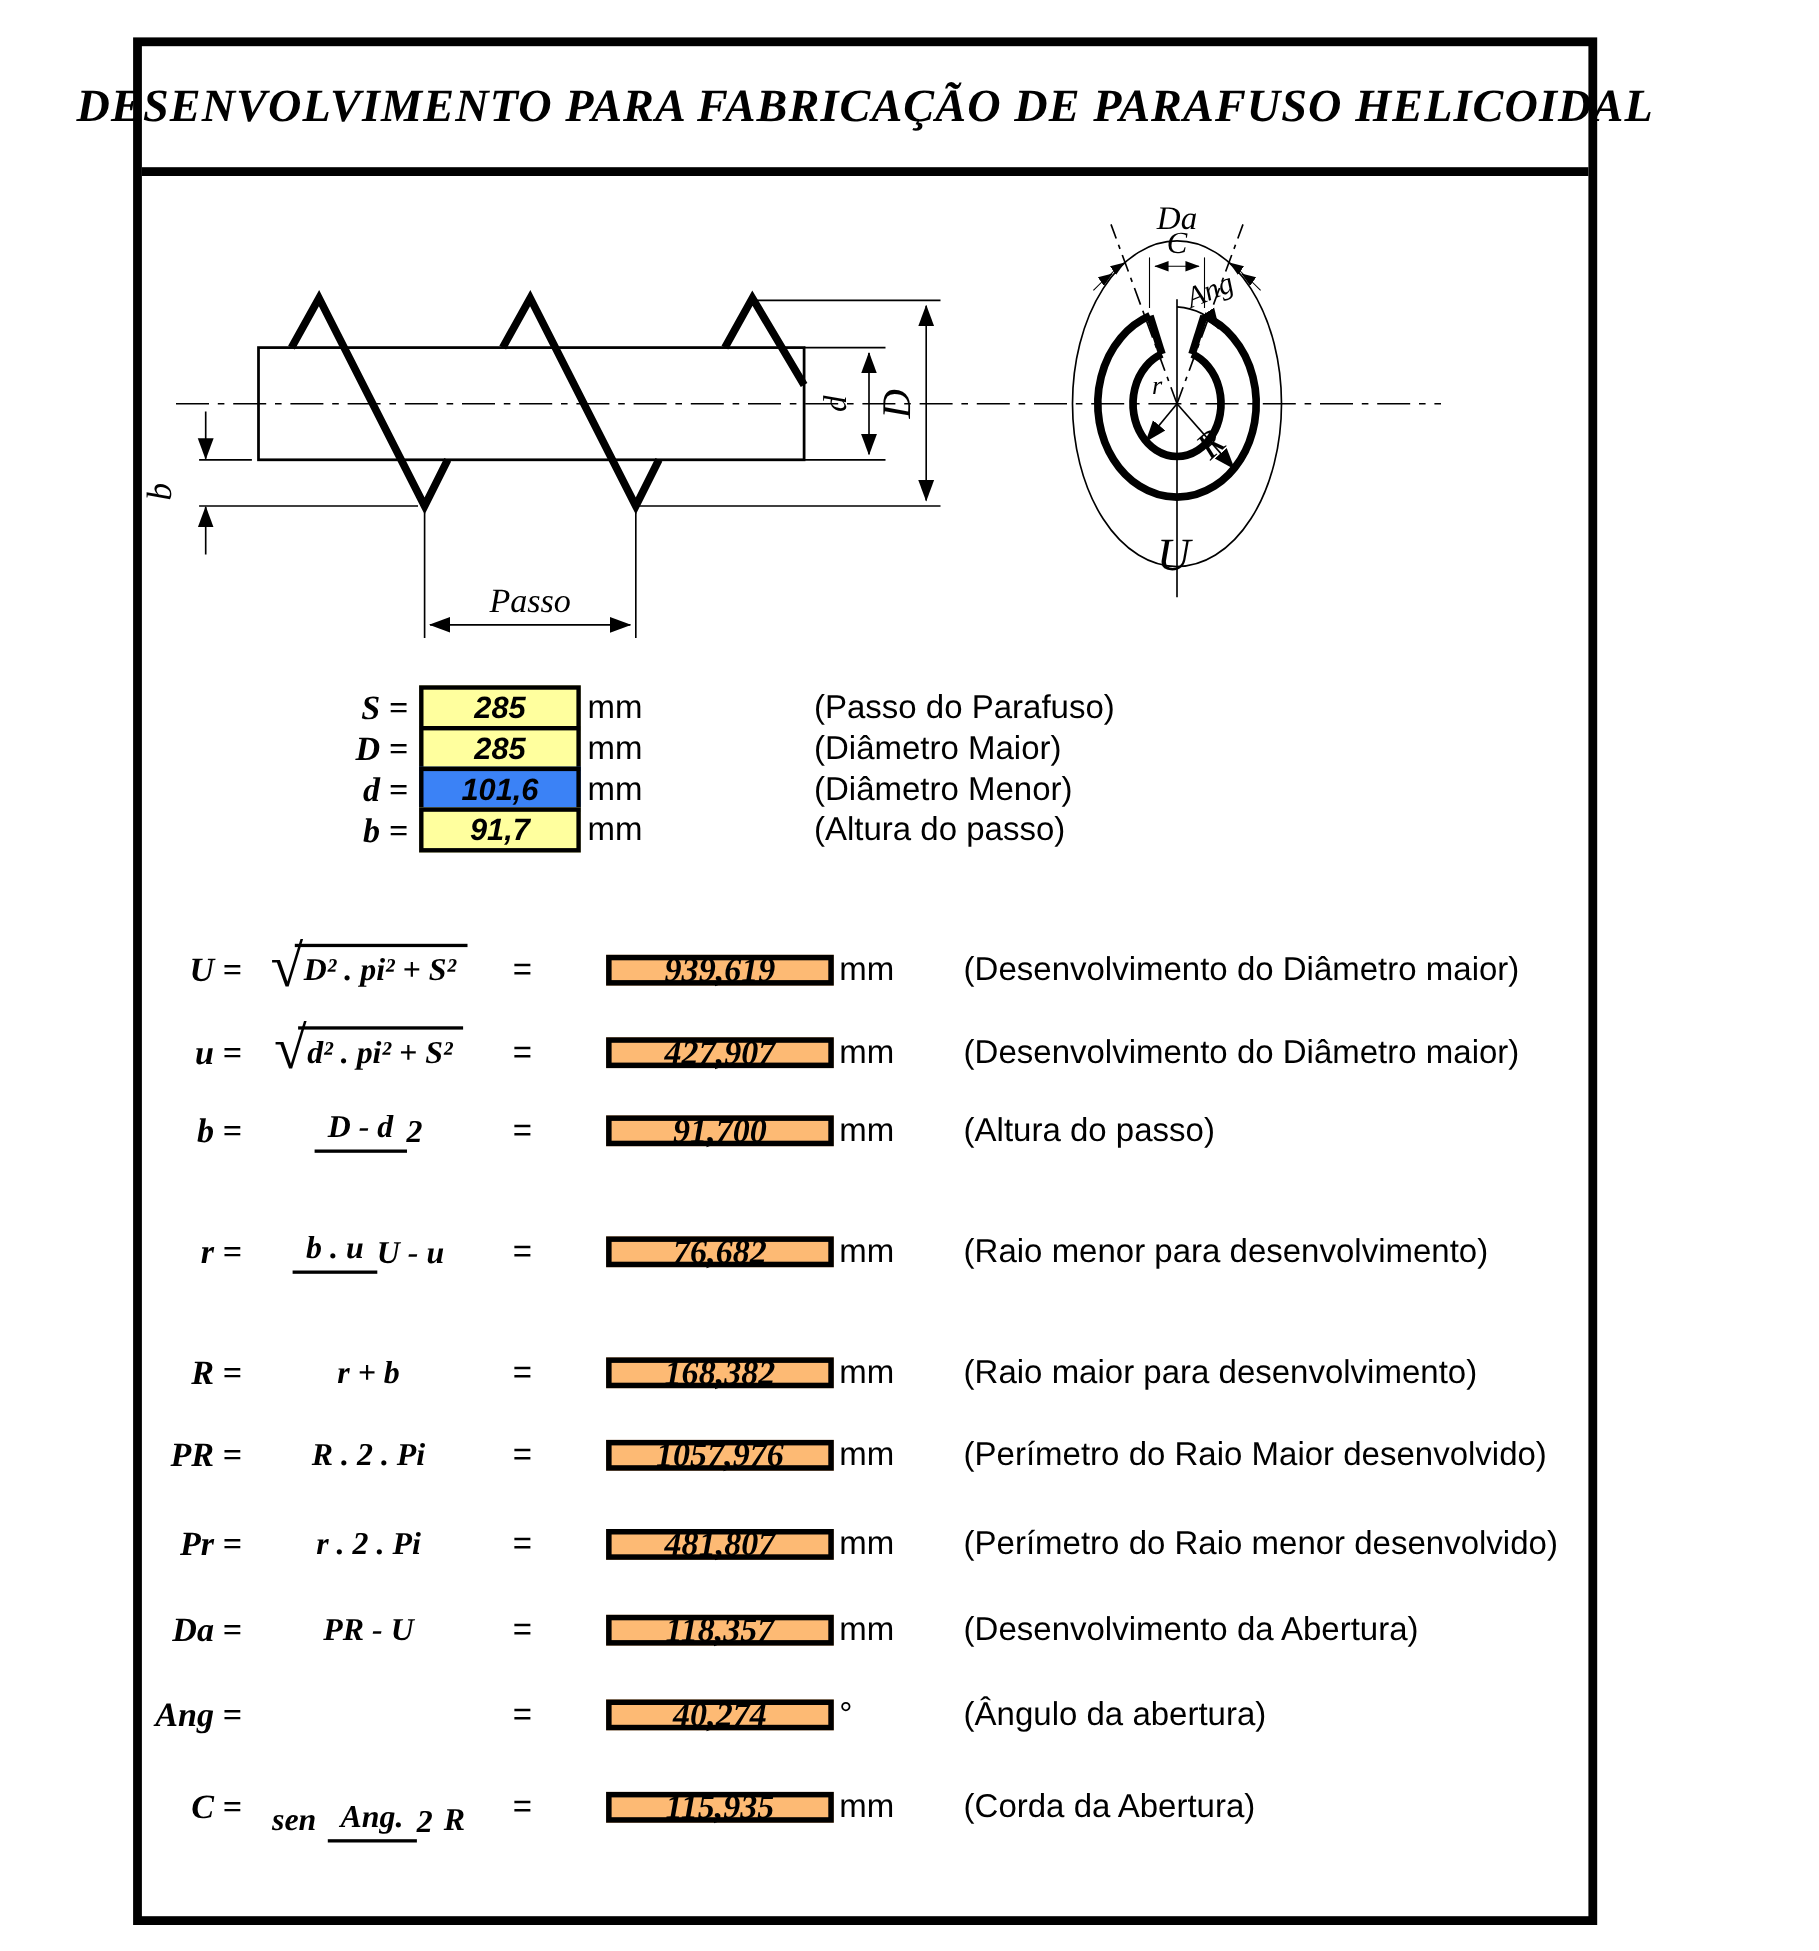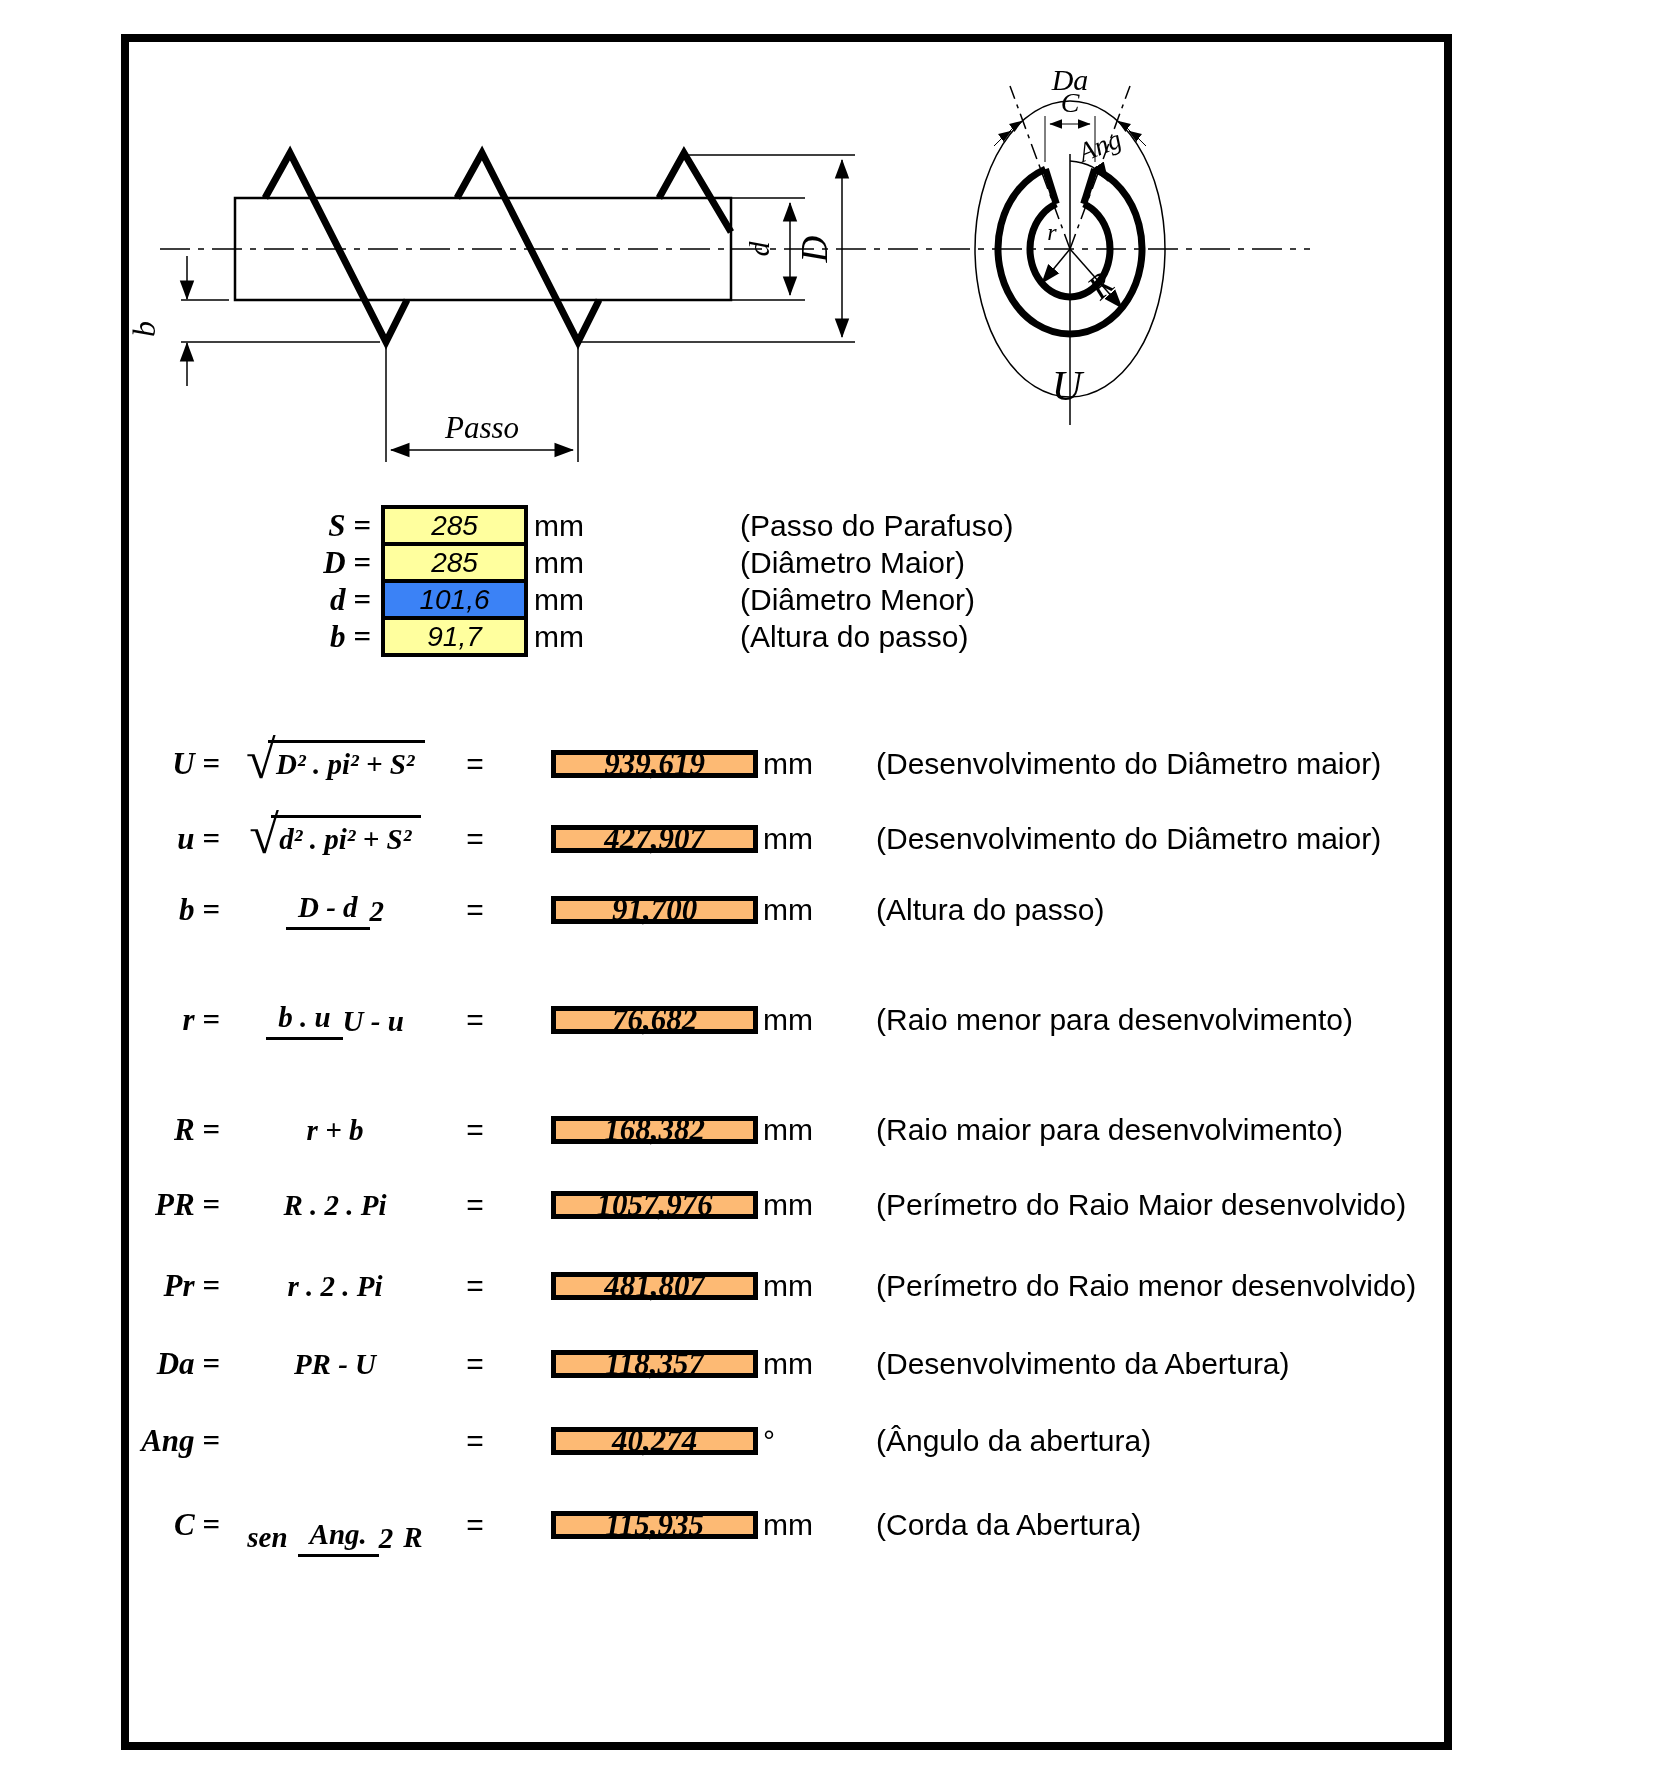--- a/index.html
+++ b/index.html
@@ -11,21 +11,21 @@
   svg.drawing { position:absolute; left:-4px; top:0; width:1322px; height:440px; }
   svg text.dlabel { font-family:"Liberation Serif",serif; font-style:italic; fill:#000; stroke:none; }
 
   #inputs { position:absolute; left:0; top:463px; }
   .input-row { display:flex; align-items:center; height:41px; }
   .input-row + .input-row { margin-top:-4px; }
   .in-label { width:252px; text-align:right; padding-right:10px; box-sizing:border-box;
               font-family:"Liberation Serif",serif; font-style:italic; font-weight:bold; font-size:31px; flex:none; }
   .in-box { width:147px; height:41px; box-sizing:border-box; border:4px solid #000;
             display:flex; align-items:center; justify-content:center; flex:none; }
-  .in-value { font-family:"Liberation Sans",sans-serif; font-style:italic; font-weight:normal; font-size:28px; }
+  .in-value { font-family:"Liberation Sans",sans-serif; font-style:italic; font-weight:bold; font-size:28px; }
   .in-unit { width:84px; padding-left:6px; font-size:30px; flex:none; box-sizing:border-box; }
   .in-desc { margin-left:128px; font-size:30px; white-space:nowrap; }
 
   #results { position:absolute; left:0; top:0; width:100%; }
   .res-row { position:absolute; left:0; width:100%; height:44px; display:flex; align-items:center; }
   .res-label { width:91px; text-align:right; font-family:"Liberation Serif",serif; font-style:italic; font-weight:bold; font-size:31px; flex:none; white-space:nowrap; }
   .res-formula { width:230px; flex:none; display:flex; justify-content:center; align-items:center;
                  font-family:"Liberation Serif",serif; font-style:italic; font-weight:bold; font-size:29px; white-space:nowrap; }
   .res-eq { width:50px; text-align:center; font-size:30px; flex:none; }
   .res-box { width:207px; height:28px; box-sizing:border-box; border:5px solid #000; margin-left:51px;
@@ -41,20 +41,23 @@
   .sen-pre { margin-right:10px; }
   .sen-post { margin-left:10px; }
   .sqrt { display:inline-flex; align-items:flex-start; }
   .sqrt-sym { font-size:54px; line-height:0.9; margin-right:-7px; transform:translateY(-4px); font-weight:bold; }
   .sqrt-body { border-top:3px solid #000; padding:5px 10px 0 8px; }
 </style>
 </head>
 <body>
 
 <div class="frame">
+  <div class="title-box">
+    <h1>DESENVOLVIMENTO PARA FABRICAÇÃO DE PARAFUSO HELICOIDAL</h1>
+  </div>
   <div class="content">
 
     <svg class="drawing" viewBox="0 0 1322 440">
       <defs>
         <marker id="arr" viewBox="0 0 10 10" refX="9.5" refY="5" markerWidth="13" markerHeight="13" orient="auto-start-reverse">
           <path d="M0,1.3 L10,5 L0,8.7 z" fill="#000"></path>
         </marker>
       </defs>
       <g stroke="#000" fill="none">
         <line x1="35" y1="207" x2="1185" y2="207" stroke-width="1.5" stroke-dasharray="30 8 6 8"></line>

